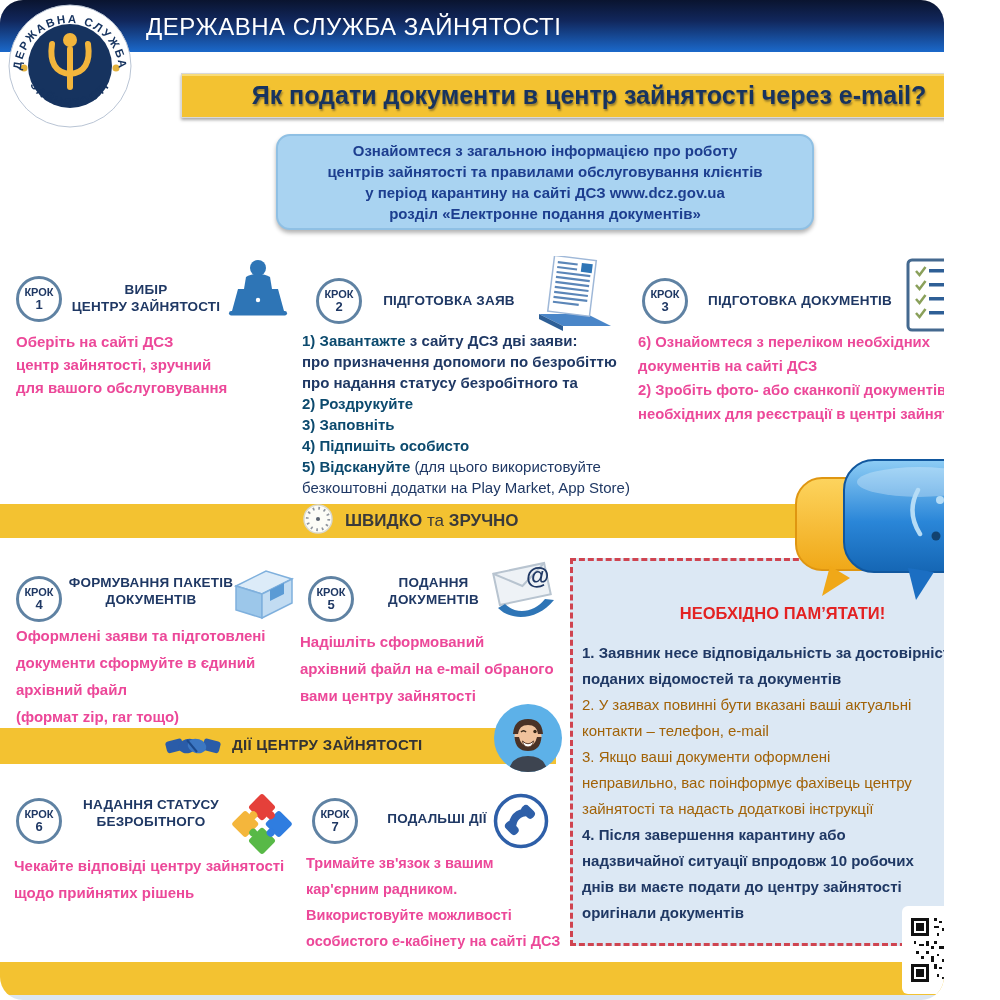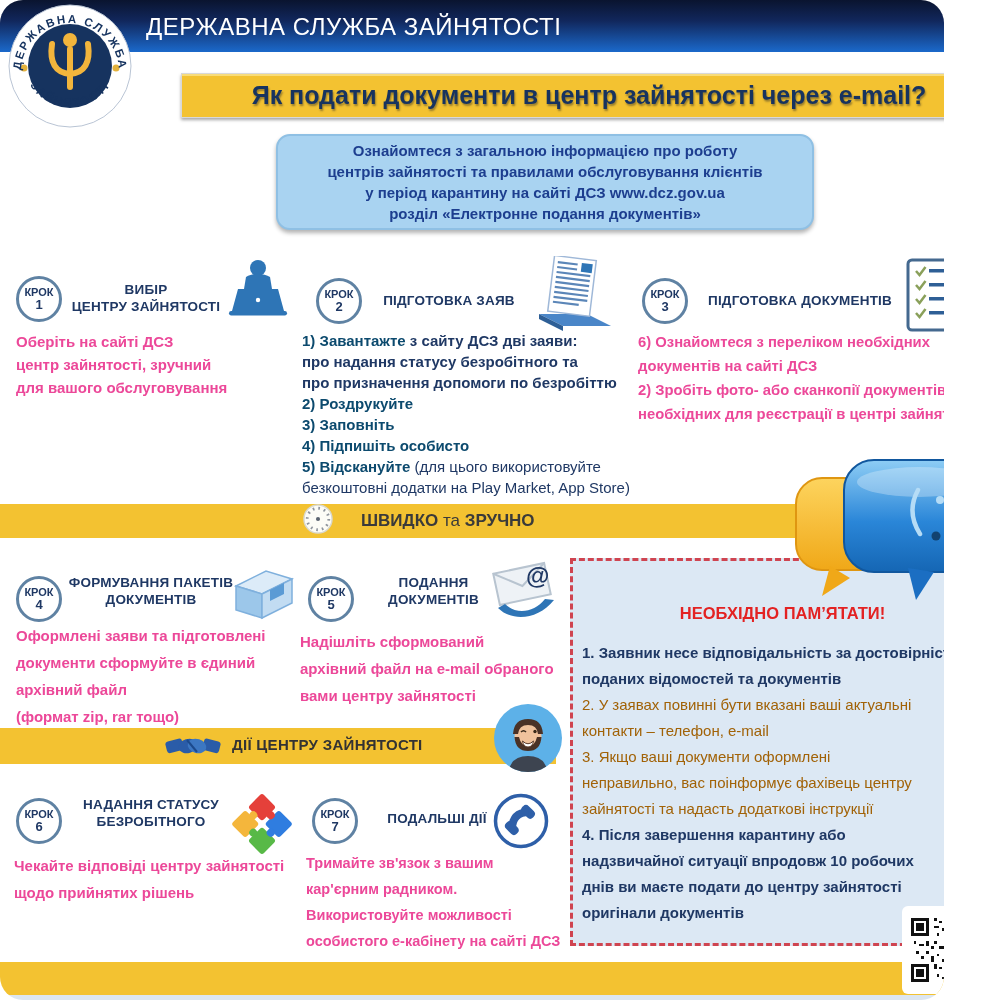--- a/index.html
+++ b/index.html
@@ -34,21 +34,21 @@
     text-align:center;white-space:pre-line;letter-spacing:.2px;}
   .step-body{font-weight:bold;color:#ec4899;font-size:15px;line-height:23px;white-space:pre-line;}
   .red{color:#0c4a6e;font-weight:bold;}
   .nv{color:#1f3864;font-weight:bold;}
   .nvr{color:#1f3864;font-weight:normal;}
   .s2line{font-size:15px;line-height:21px;}
 
   
   .band{background:#f3c231;}
   .band1{left:0;top:504px;width:796px;height:34px;z-index:1;}
-  .band1-inner{left:303px;top:506px;display:flex;align-items:center;gap:28px;height:30px;z-index:2;}
+  .band1-inner{left:303px;top:506px;display:flex;align-items:center;gap:12px;height:30px;z-index:2;}
   .band-text{font-size:17px;color:#3a3a3a;}
   .band-text b{font-weight:bold;}
   .band2{left:0;top:728px;width:556px;height:36px;z-index:1;}
   .band2-label{left:232px;top:736px;font-size:15px;font-weight:bold;color:#333;letter-spacing:.3px;z-index:2;}
   .bottom-bar{left:0;top:962px;width:1000px;height:33px;background:#f3c231;}
   .bottom-strip{left:0;top:995px;width:1000px;height:5px;background:#dce6f0;}
 
   
   .reminder{left:570px;top:558px;width:419px;height:382px;background:#dce8f4;
     border:3px dashed #cf4450;z-index:2;}
@@ -146,22 +146,22 @@
             <rect x="32" y="32" width="34" height="2.2"></rect>
           <rect x="32" y="37" width="34" height="2.2"></rect>
             <rect x="32" y="42" width="34" height="2.2"></rect>
           <rect x="32" y="47" width="26" height="2.2"></rect>
         </g>
       </g>
     </svg>
   </div>
   <div class="abs" style="left:302px;top:330px;width:352px;">
     <div class="s2line"><span class="red">1) Завантажте</span><span class="nv"> з сайту ДСЗ дві заяви:</span></div>
+    <div class="s2line nv">про призначення допомоги по безробіттю</div>
     <div class="s2line nv">про надання статусу безробітного та</div>
-    <div class="s2line nv">про призначення допомоги по безробіттю</div>
     <div class="s2line red">2) Роздрукуйте</div>
     <div class="s2line red">3) Заповніть</div>
     <div class="s2line red">4) Підпишіть особисто</div>
     <div class="s2line"><span class="red">5) Відскануйте</span><span class="nvr"> (для цього використовуйте</span></div>
     <div class="s2line nvr">безкоштовні додатки на Play Market, App Store)</div>
   </div>
 
   <div class="abs krok" style="left:642px;top:278px;">
     <span class="t">КРОК</span>
     <span class="n">3</span>

